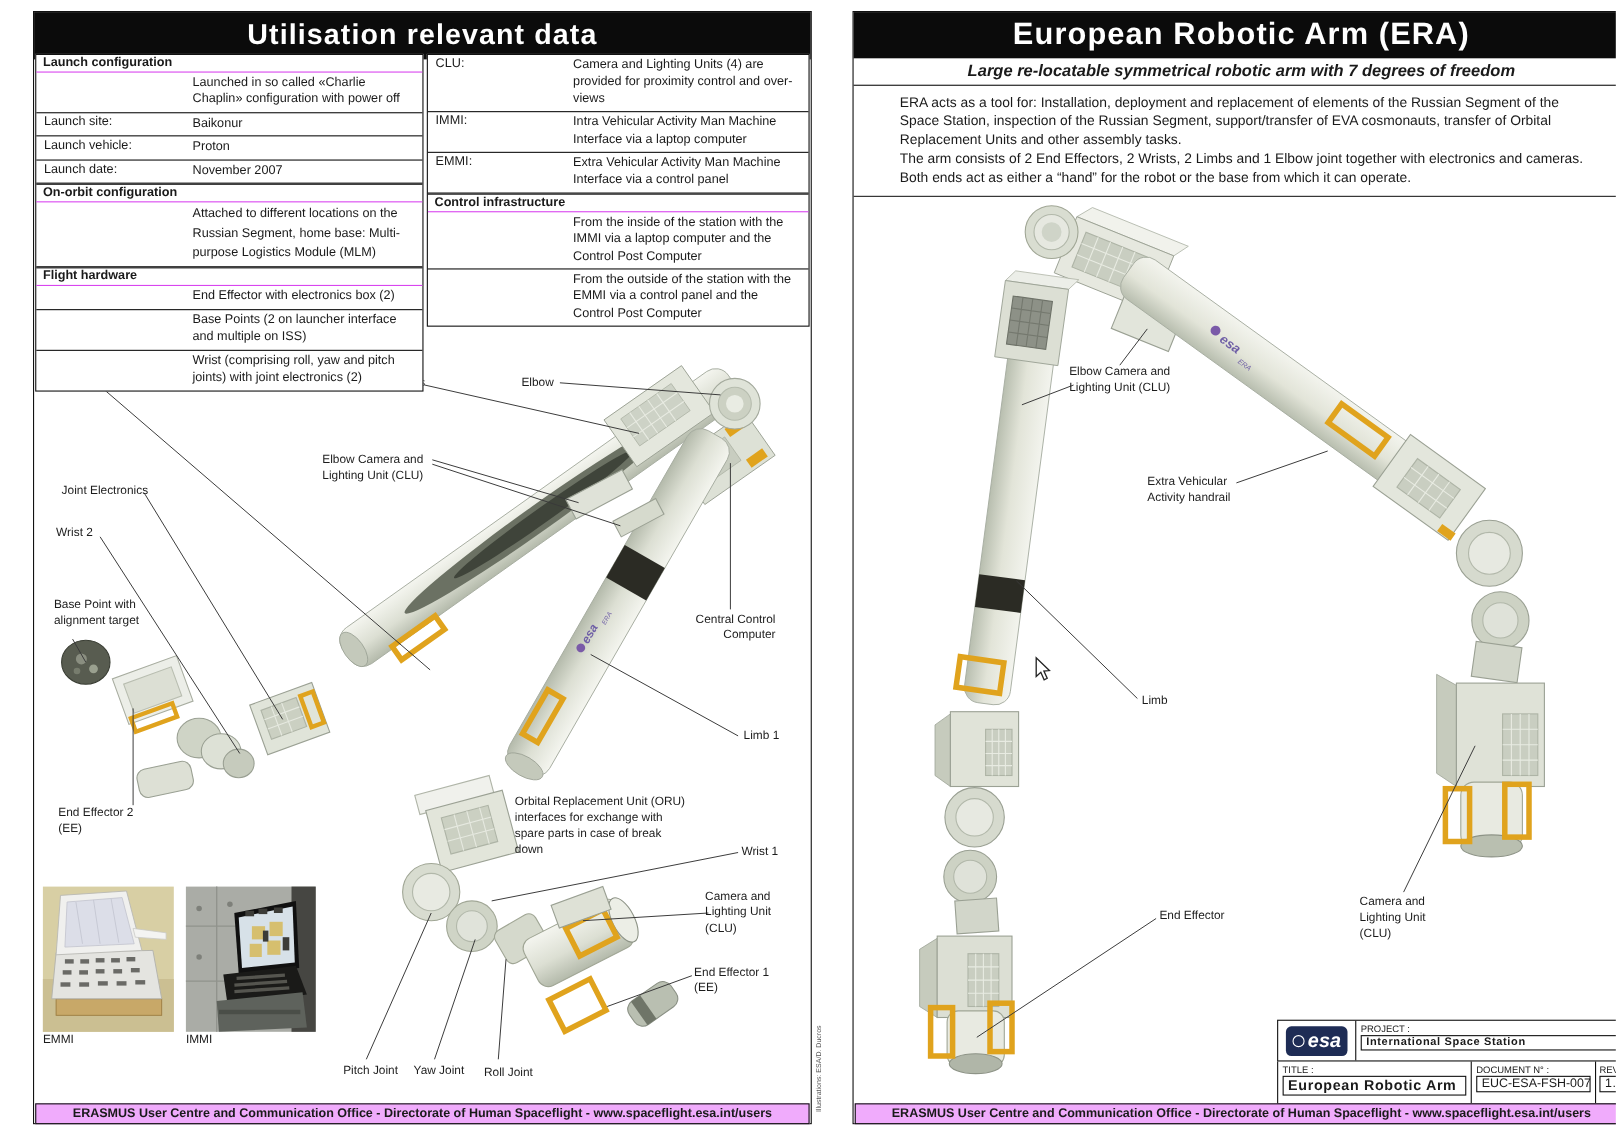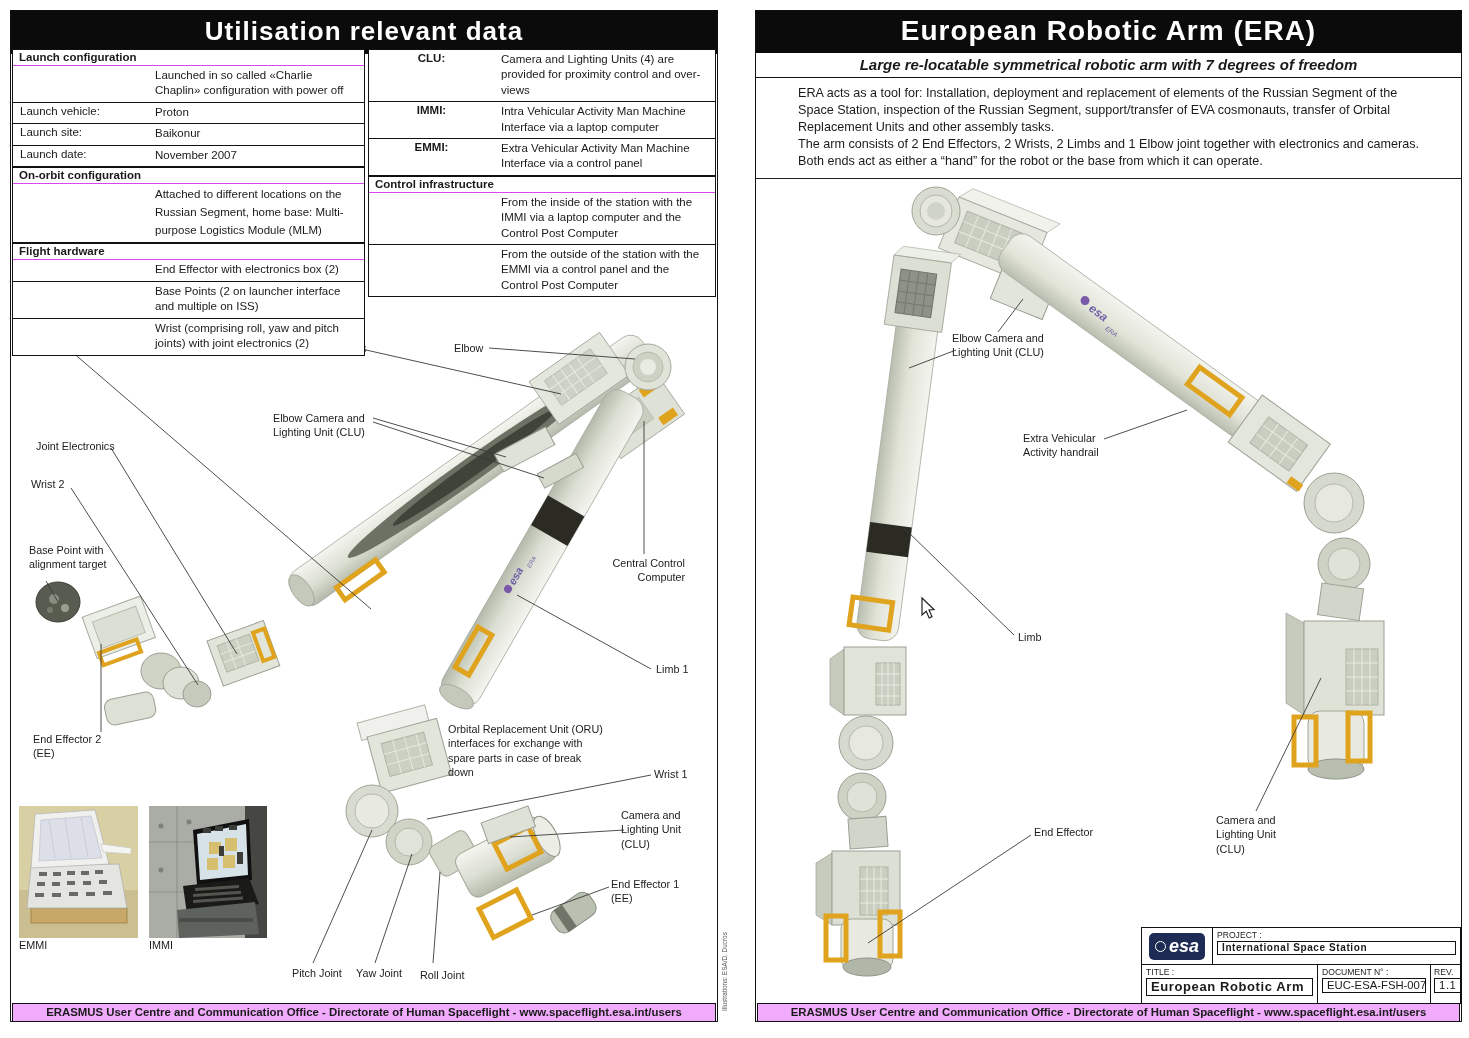--- a/index.html
+++ b/index.html
@@ -1,36 +1,36 @@
 <!DOCTYPE html>
 <html><head>
 <meta charset="utf-8">
 <style>
   html,body{margin:0;padding:0;background:#fff;}
   body{font-family:"Liberation Sans","DejaVu Sans",sans-serif;color:#1a1a1a;}
   .stage{position:relative;width:1469px;height:1038px;background:#fff;overflow:hidden;}
-  .page{position:absolute;top:10px;height:1012px;border:1.5px solid #111;background:#fff;box-sizing:border-box;}
+  .page{position:absolute;top:10px;height:1012px;border:1.5px solid #111;background:#fff;box-sizing:border-box;margin-left:20px;}
   #pageL{left:10px;width:708px;}
   #pageR{left:755px;width:707px;}
   .titlebar{background:#0b0b0b;color:#fff;text-align:center;font-weight:bold;letter-spacing:1px;}
   #pageL .titlebar{font-size:26px;padding:5px 0 7px;}
   #pageR .titlebar{font-size:28px;padding:4px 0 6px;}
   .subtitle{border-bottom:1.5px solid #111;text-align:center;font-weight:bold;font-size:15px;padding:3px 0 4px;font-style:italic;}
   .paras{border-bottom:1px solid #222;padding:7px 38px 9px 42px;font-size:12.6px;line-height:1.34;}
   .paras p{margin:0;}
   .tbl{position:absolute;top:38px;border:1px solid #111;font-size:11.5px;box-sizing:border-box;background:#fff;}
   #tblL{left:1px;width:353px;}
   #tblR{left:357px;width:348px;}
   .trow{display:flex;border-bottom:1px solid #111;}
   .tbl > div:last-child{border-bottom:none;}
   .sec{font-weight:bold;padding:1px 6px 2px;border-bottom:1px solid #d946ef;border-top:1px solid #111;}
   .tbl > .sec:first-child{border-top:none;}
   .cl{width:138px;padding:2px 4px 2px 7px;flex:none;box-sizing:border-box;}
   .cv{flex:1;padding:2px 8px 3px 4px;line-height:1.34;}
-  #tblR .cl{width:128px;text-align:center;font-weight:bold;padding-right:10px;}
+  #tblR .cl{width:128px;text-align:left;font-weight:normal;padding-right:10px;}
   .lbl{position:absolute;font-size:10.8px;line-height:1.32;color:#1c1c1c;}
   .r{text-align:right;}
   .foot{position:absolute;left:1px;right:1px;top:992px;border:1.5px solid #111;font-weight:bold;font-size:11.4px;text-align:center;padding:2px 0 3px;background:#f0abfc;}
   .credit{position:absolute;left:710px;top:1000px;transform:rotate(-90deg);transform-origin:0 0;font-size:6.4px;color:#555;white-space:nowrap;}
   svg.art{position:absolute;left:0;top:0;}
   
   .docbox{position:absolute;left:385px;top:916px;width:320px;font-size:8.6px;box-sizing:border-box;background:#fff;}
   .db-r1{display:flex;border:1.5px solid #111;height:38px;box-sizing:border-box;}
   .db-logo{width:70px;border-right:1.5px solid #111;display:flex;align-items:center;justify-content:center;flex:none;}
   .esalogo{width:56px;height:27px;background:#1e2c55;border-radius:5px;color:#fff;display:flex;align-items:center;justify-content:center;font-weight:bold;font-size:18px;font-style:italic;}
@@ -276,26 +276,26 @@
     <div class="lbl" style="left:345px;top:955px">Yaw Joint</div>
     <div class="lbl" style="left:409px;top:957px">Roll Joint</div>
 
     <div class="tbl" id="tblL">
       <div class="sec">Launch configuration</div>
       <div class="trow">
           <span class="cl"></span>
           <span class="cv">Launched in so called «Charlie Chaplin» configuration with power off</span>
         </div>
       <div class="trow">
+          <span class="cl">Launch site:</span>
+          <span class="cv">Baikonur</span>
+        </div>
+      <div class="trow">
           <span class="cl">Launch vehicle:</span>
           <span class="cv">Proton</span>
-        </div>
-      <div class="trow">
-          <span class="cl">Launch site:</span>
-          <span class="cv">Baikonur</span>
         </div>
       <div class="trow">
           <span class="cl">Launch date:</span>
           <span class="cv">November 2007</span>
         </div>
       <div class="sec">On-orbit configuration</div>
       <div class="trow">
           <span class="cl"></span>
           <span class="cv" style="line-height:1.55">Attached to different locations on the Russian Segment, home base: Multi-purpose Logistics Module (MLM)</span>
         </div>

